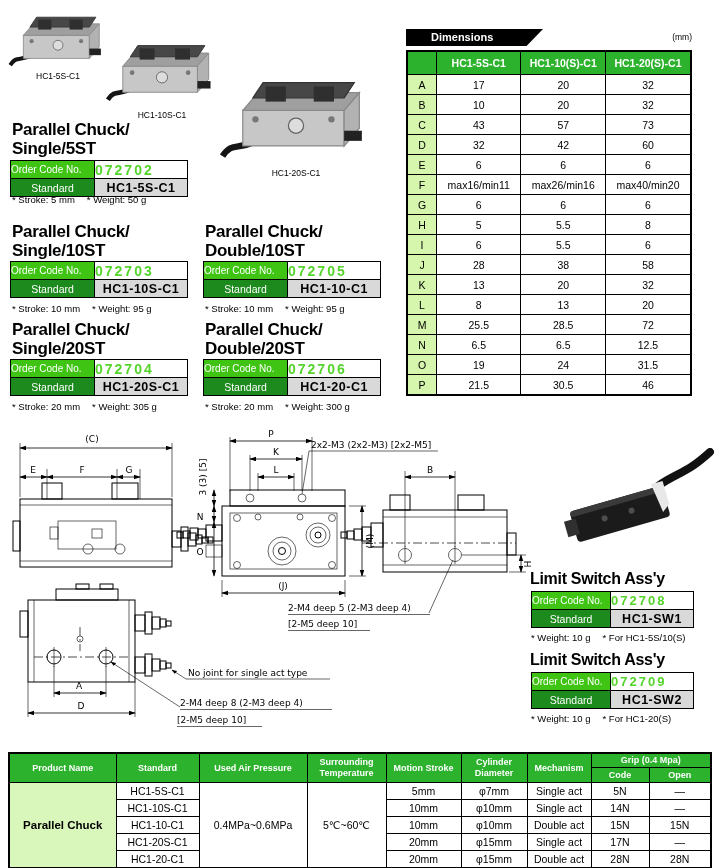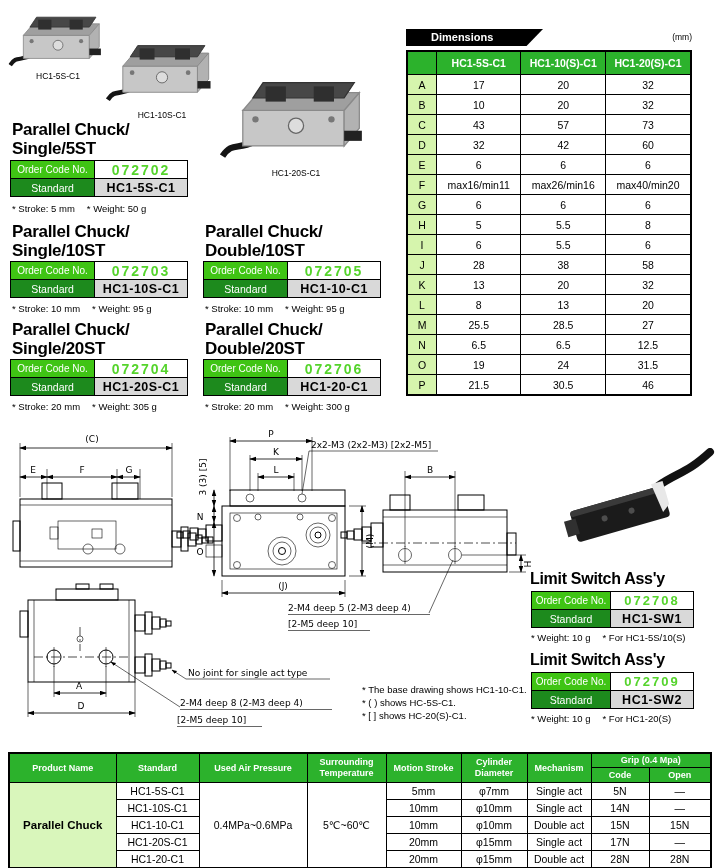--- a/index.html
+++ b/index.html
@@ -6,22 +6,22 @@
   .page{position:relative;width:716px;height:868px;background:#ffffff;overflow:hidden;
         font-family:"Liberation Sans","DejaVu Sans",sans-serif;color:#000;}
   .abs{position:absolute;}
 
   
   .ptitle{font-size:17px;font-weight:bold;line-height:19px;letter-spacing:-0.3px;}
 
   
   .octbl{border-collapse:collapse;}
   .octbl td{border:1px solid #000;height:17px;padding:0;vertical-align:middle;}
-  .oc-l{width:83px;background:#3fc414;color:#fff;font-size:10px;text-align:center;}
-  .oc-c{width:92px;background:#fff;color:#55d42c;font-weight:bold;font-size:14px;text-align:center;letter-spacing:2px;}
+  .oc-l{width:83px;background:#3fc414;color:#fff;font-size:10px;text-align:left;}
+  .oc-c{width:92px;background:#fff;color:#55d42c;font-weight:bold;font-size:14px;letter-spacing:2px;}
   .st-l{background:#1d8a1d;color:#fff;font-size:10.5px;text-align:center;}
   .st-v{background:#d9d9d9;color:#000;font-weight:bold;font-size:12.5px;text-align:center;letter-spacing:0.5px;}
   .sw .oc-l{width:78px;}
   .sw .oc-c{width:82px;font-size:13px;}
 
   .pnote{font-size:9.5px;display:flex;gap:12px;white-space:nowrap;}
 
   
   .dimbanner{width:112px;height:17px;background:#000;color:#fff;font-size:11px;font-weight:bold;
              line-height:17px;padding-left:25px;clip-path:polygon(0 0,100% 0,88% 100%,0 100%);}
@@ -99,21 +99,21 @@
         <tr>
           <td class="oc-l">Order Code No.</td>
         <td class="oc-c">072702</td>
         </tr>
     <tr>
           <td class="st-l">Standard</td>
         <td class="st-v">HC1-5S-C1</td>
         </tr>
   </tbody>
     </table>
-  <div class="abs pnote" style="left:12px;top:203px">
+  <div class="abs pnote" style="left:12px;top:194px">
     <span>* Stroke: 5 mm</span>
     <span>* Weight: 50 g</span>
   </div>
 
   <div class="abs ptitle" style="left:12px;top:222px">
     <div>Parallel Chuck/</div>
     <div>Single/10ST</div>
   </div>
   <table class="octbl abs" style="left:10px;top:261px">
     <tbody>
@@ -281,21 +281,21 @@
       <tr>
             <td class="dlab">L</td>
             <td>8</td>
             <td>13</td>
             <td>20</td>
           </tr>
       <tr>
             <td class="dlab">M</td>
             <td>25.5</td>
             <td>28.5</td>
-            <td>27</td>
+            <td>72</td>
           </tr>
       <tr>
             <td class="dlab">N</td>
             <td>6.5</td>
             <td>6.5</td>
             <td>12.5</td>
           </tr>
       <tr>
             <td class="dlab">O</td>
             <td>19</td>
@@ -468,25 +468,20 @@
     <text class="dt" x="188" y="251">No joint for single act type</text>
     <line class="thin" x1="186" y1="254" x2="330" y2="254"></line>
     <line class="ldr" x1="186" y1="254" x2="172" y2="245"></line>
     <text class="dt" x="180" y="281">2-M4 deep 8 (2-M3 deep 4)</text>
     <line class="thin" x1="180" y1="284.5" x2="332" y2="284.5"></line>
     <text class="dt" x="177" y="298">[2-M5 deep 10]</text>
     <line class="thin" x1="177" y1="301.5" x2="262" y2="301.5"></line>
     <line class="ldr" x1="180" y1="282" x2="111" y2="237"></line>
   </svg>
 
-  <div class="abs basenotes" style="left:362px;top:683px">
-    <div>* The base drawing shows HC1-10-C1.</div>
-    <div>* (  ) shows HC-5S-C1.</div>
-    <div>* [  ] shows HC-20(S)-C1.</div>
-  </div>
 
   <svg class="abs" style="left:540px;top:448px" width="176" height="112" viewBox="0 0 176 112">
     <path d="M118,38 C138,24 146,26 170,4" stroke="#111111" stroke-width="8" fill="none" stroke-linecap="round"></path>
     <g transform="rotate(-16 80 66)">
       <rect x="32" y="50" width="96" height="32" rx="4" fill="#1b1b1b"></rect>
       <rect x="32" y="50" width="96" height="6" rx="3" fill="#3a3a3a"></rect>
       <rect x="24" y="58" width="12" height="16" fill="#303030"></rect>
       <polygon points="118,46 130,46 130,70 122,76" fill="#e8e8e8"></polygon>
       <circle cx="64" cy="66" r="3" fill="#4d4d4d"></circle>
       <circle cx="92" cy="66" r="3" fill="#4d4d4d"></circle>

